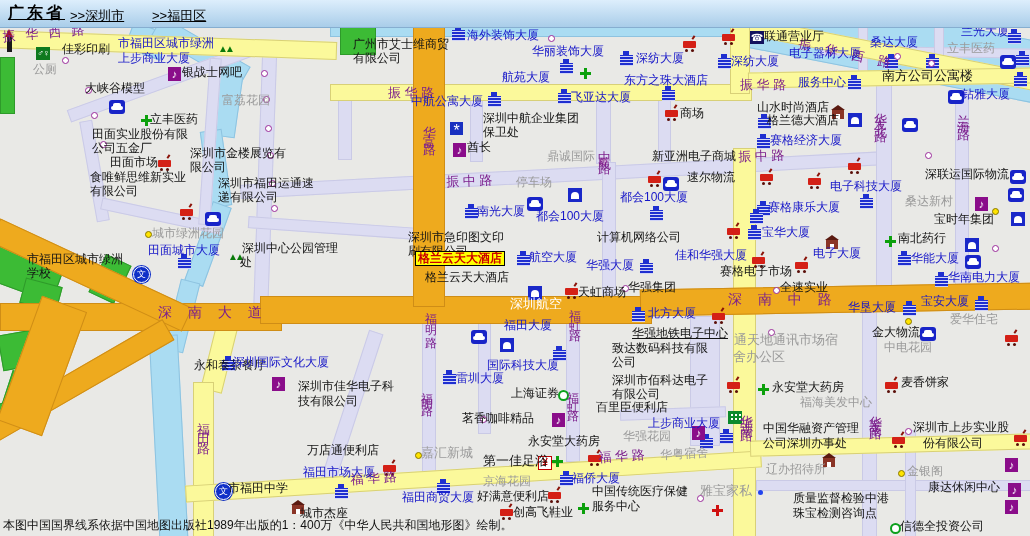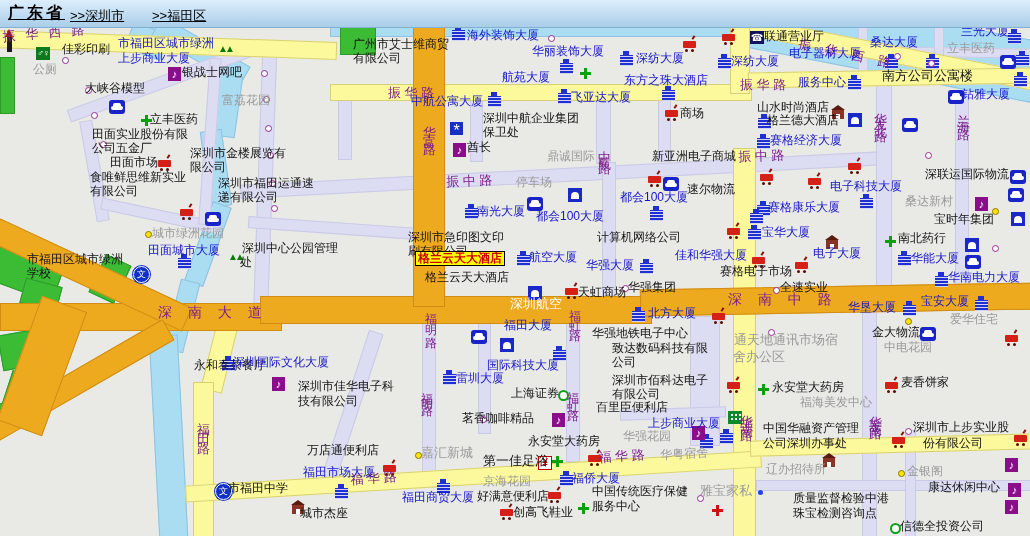--- a/index.html
+++ b/index.html
@@ -235,33 +235,33 @@
       <div class="lbl bl" style="left: 411px; top: 95px;">中航公寓大厦</div>
       <div class="lbl bk" style="left: 353px; top: 38px;">广州市艾士维商贸</div>
       <div class="lbl bk" style="left: 353px; top: 52px;">有限公司</div>
       <div class="lbl bk" style="left: 483px; top: 112px;">深圳中航企业集团</div>
       <div class="lbl bk" style="left: 483px; top: 126px;">保卫处</div>
       <div class="lbl bk" style="left: 467px; top: 141px;">酋长</div>
       <div class="lbl gy" style="left: 547px; top: 150px;">鼎诚国际</div>
       <div class="lbl gy" style="left: 516px; top: 176px;">停车场</div>
       <div class="lbl bk" style="left: 680px; top: 107px;">商场</div>
       <div class="lbl bk" style="left: 652px; top: 150px;">新亚洲电子商城</div>
-      <div class="lbl bk" style="left: 687px; top: 183px; text-align: right;">速尔物流</div>
+      <div class="lbl bk" style="left: 687px; top: 171px; text-align: right;">速尔物流</div>
       <div class="lbl bl" style="left: 536px; top: 210px;">都会100大厦</div>
       <div class="lbl bl" style="left: 620px; top: 191px;">都会100大厦</div>
       <div class="lbl bl" style="left: 477px; top: 205px;">南光大厦</div>
       <div class="lbl bk" style="left: 597px; top: 231px;">计算机网络公司</div>
       <div class="lbl bl" style="left: 529px; top: 251px;">航空大厦</div>
       <div class="lbl bl" style="left: 586px; top: 259px;">华强大厦</div>
       <div class="lbl bl" style="left: 675px; top: 249px;">佳和华强大厦</div>
       <div class="lbl bk" style="left: 720px; top: 265px;">赛格电子市场</div>
       <div class="lbl bl" style="left: 762px; top: 226px;">宝华大厦</div>
       <div class="lbl bl" style="left: 768px; top: 201px;">赛格康乐大厦</div>
       <div class="lbl bl" style="left: 830px; top: 180px;">电子科技大厦</div>
-      <div class="lbl bk" style="left: 592px; top: 327px;">华强地铁电子中心</div>
+      <div class="lbl bk" style="left: 632px; top: 327px; text-decoration: underline;">华强地铁电子中心</div>
       <div class="lbl bk" style="left: 612px; top: 342px;">致达数码科技有限</div>
       <div class="lbl bk" style="left: 612px; top: 356px;">公司</div>
       <div class="lbl bk" style="left: 612px; top: 374px;">深圳市佰科达电子</div>
       <div class="lbl bk" style="left: 612px; top: 388px;">有限公司</div>
       <div class="lbl bk" style="left: 596px; top: 401px;">百里臣便利店</div>
       <div class="lbl gy" style="left: 734px; top: 333px; font-size: 13px;">通天地通讯市场宿</div>
       <div class="lbl gy" style="left: 733px; top: 350px; font-size: 13px;">舍办公区</div>
       <div class="lbl bk" style="left: 772px; top: 381px;">永安堂大药房</div>
       <div class="lbl gy" style="left: 800px; top: 396px;">福海美发中心</div>
       <div class="lbl bk" style="left: 763px; top: 422px;">中国华融资产管理</div>
@@ -441,13 +441,14 @@
       <div class="ic i-dotY" style="left: 415px; top: 452px;"></div>
       <div class="ic i-dotY" style="left: 898px; top: 470px;"></div>
       <div class="ic i-dotY" style="left: 992px; top: 208px;"></div>
       <div class="ic i-dotY" style="left: 905px; top: 318px;"></div>
       <div class="ic i-dotB" style="left: 758px; top: 490px;"></div>
     </div>
 
   <div class="lbl hl" id="hl-box" style="left: 415px; top: 251px;">格兰云天大酒店</div>
 
 
+  <div id="attr">本图中国国界线系依据中国地图出版社1989年出版的1：400万《中华人民共和国地形图》绘制。</div>
 </div>
 
 </body></html>

